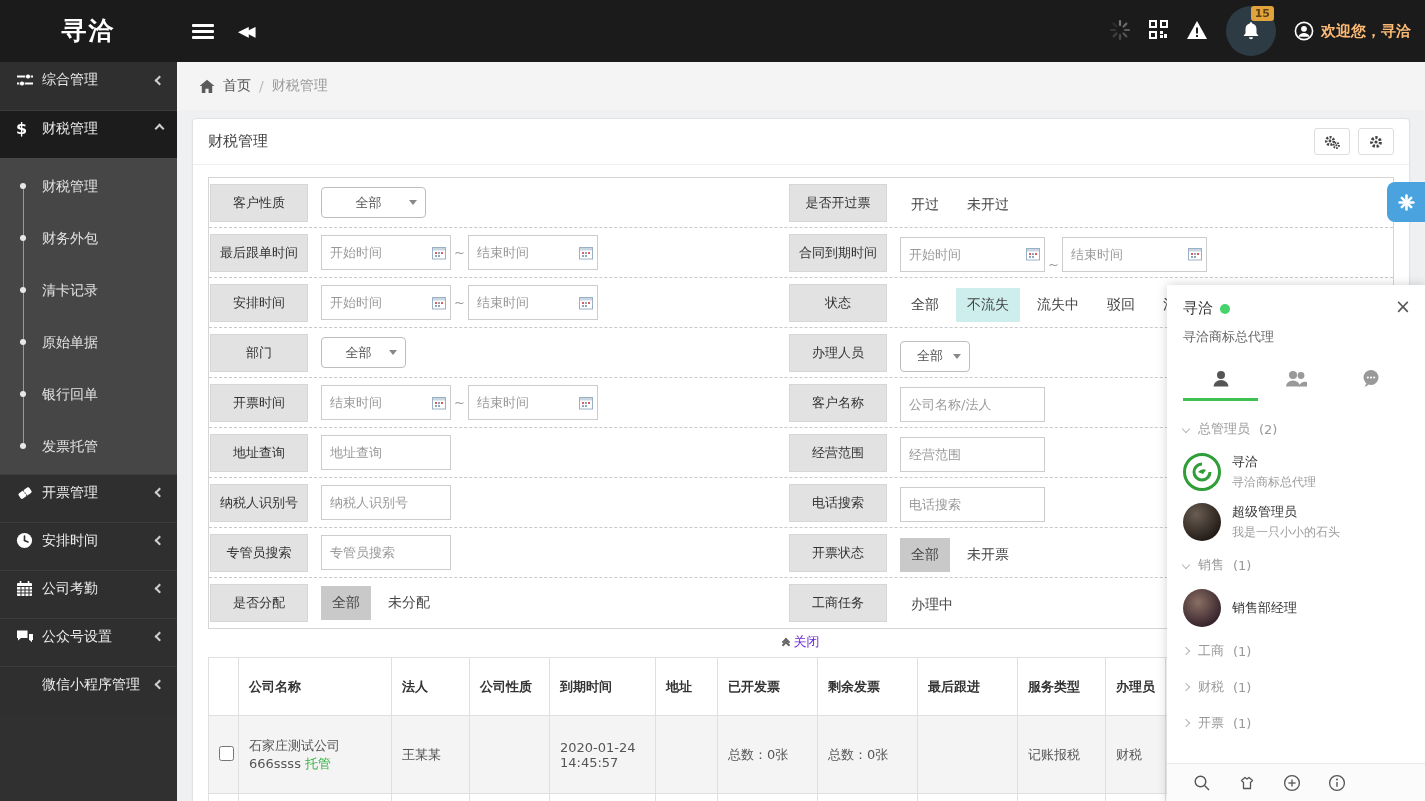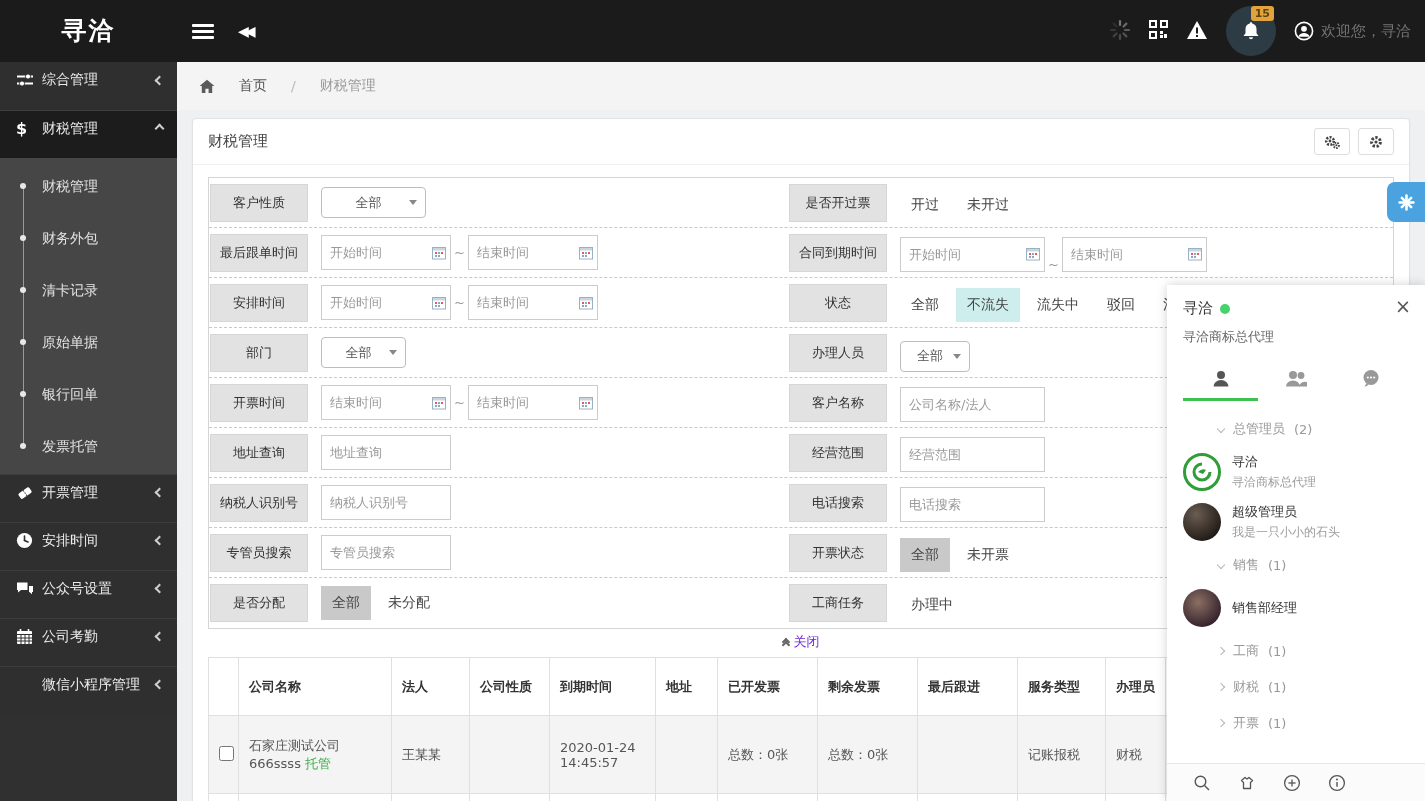--- a/index.html
+++ b/index.html
@@ -14,21 +14,21 @@
           color:#fff; font-size:25px; font-weight:bold; letter-spacing:2px; }
   .topbar-left { position:absolute; left:192px; top:0; height:62px; display:flex; align-items:center; gap:24px; }
   .hamburger { width:22px; cursor:pointer; }
   .hamburger i { display:block; height:3px; background:#fff; margin:3px 0; border-radius:1px; }
   .dbl-back { color:#fff; font-size:14px; letter-spacing:-4px; cursor:pointer; }
   .topbar-right { position:absolute; right:14px; top:0; height:62px; display:flex; align-items:center; gap:18px; }
   .bell-wrap { width:50px; height:50px; border-radius:50%; background:#2d3b45; display:flex; align-items:center;
                justify-content:center; position:relative; }
   .bell-badge { position:absolute; top:0; right:2px; background:#e2a33d; color:#5d4410; font-size:11px;
                 font-weight:bold; padding:1px 4px; border-radius:3px; line-height:13px; }
-  .welcome { display:flex; align-items:center; gap:7px; color:#737373; font-size:15px; }
+  .welcome { display:flex; align-items:center; gap:7px; color:#fdba74; font-size:15px;font-weight:bold; }
   
   .sidebar { position:absolute; top:62px; left:0; width:177px; bottom:0; background:#303030; z-index:20; overflow:hidden; }
   .side-item { height:48px; display:flex; align-items:center; padding:0 14px 12px 16px; color:#ececec; font-size:14px;
                background:#2f2f2f; border-top:1px solid #3d3d3d; cursor:pointer; }
   .side-item:first-child { border-top:none; }
   .side-item .sicon { width:26px; display:flex; align-items:center; }
   .side-item .chev { margin-left:auto; color:#cfcfcf; }
   .side-item.active { background:#1c1c1c; }
   .submenu { background:#464646; padding:2px 0; position:relative; }
   .submenu::before { content:""; position:absolute; left:23px; top:28px; bottom:28px; width:1px; background:#9a9a9a; }
@@ -38,21 +38,21 @@
   .dollar { color:#fff; font-weight:bold; font-size:16px; }
   
   .chev { display:inline-block; width:7px; height:7px; border-top:2px solid currentColor; border-right:2px solid currentColor; }
   .chev.left { transform:rotate(-135deg); }
   .chev.up { transform:rotate(-45deg); }
   .chev.down { transform:rotate(135deg); }
   .chev.right { transform:rotate(45deg); }
   .chev.thin { width:6px; height:6px; border-width:1.5px; }
   
   .main { position:absolute; left:177px; top:62px; right:0; bottom:0; }
-  .breadcrumb { height:48px; background:#f4f4f4; display:flex; align-items:center; gap:24px; padding-left:22px;
+  .breadcrumb { height:48px; background:#f4f4f4; display:flex; align-items:center; gap:8px; padding-left:22px;
                 font-size:14px; color:#555; }
   .breadcrumb .sep { color:#bbb; }
   .breadcrumb .current { color:#999; }
   .content { padding:8px 15px 0; }
   .panel { background:#fff; border:1px solid #e2e2e2; border-radius:4px; box-shadow:0 1px 2px rgba(0,0,0,.06);
            min-height:700px; }
   .panel-header { height:46px; display:flex; align-items:center; padding:0 15px; border-bottom:1px solid #f0f0f0;
                   font-size:15px; color:#444; }
   .panel-tools { margin-left:auto; display:flex; gap:8px; }
   .tool-btn { width:36px; height:27px; border:1px solid #ddd; border-radius:3px; background:#fff; display:flex;
@@ -105,21 +105,21 @@
   .chat-head { padding:14px 16px 0; position:relative; }
   .chat-title { font-size:15px; color:#333; display:flex; align-items:center; gap:7px; }
   .dot-online { width:10px; height:10px; border-radius:50%; background:#45d36b; display:inline-block; }
   .chat-close { position:absolute; right:14px; top:10px; font-size:19px; color:#555; cursor:pointer; }
   .chat-sub { margin-top:10px; font-size:13px; color:#666; }
   .chat-tabs { display:flex; margin-top:14px; }
   .chat-tab { flex:1; display:flex; justify-content:center; padding:9px 0 10px; cursor:pointer; color:#999;
               border-bottom:3px solid transparent; }
   .chat-tab.active { color:#555; border-bottom-color:#3ec151; }
   .chat-body { padding:10px 0 0; }
-  .group-row { display:flex; align-items:center; gap:9px; padding:9px 16px; color:#999; font-size:13px; cursor:pointer;margin-left:35px; }
+  .group-row { display:flex; align-items:center; gap:9px; padding:9px 16px; color:#999; font-size:13px; cursor:pointer; }
   .group-row .chev { color:#b5b5b5; }
   .member { display:flex; align-items:center; gap:11px; padding:6px 16px; cursor:pointer; }
   .avatar { width:38px; height:38px; border-radius:50%; flex-shrink:0; display:flex; align-items:center; justify-content:center; }
   .avatar.logo-av { background:#fff; border:3px solid #2f9e38; color:#2f9e38; font-weight:bold; font-size:14px; }
   .avatar.photo1 { background:radial-gradient(circle at 35% 30%, #6a5d52, #221b16 75%); }
   .avatar.photo2 { background:radial-gradient(circle at 40% 35%, #8a6f63, #35222c 75%); }
   .m-name { font-size:13px; color:#333; }
   .m-desc { font-size:12px; color:#9b9b9b; margin-top:3px; }
   .chat-foot { position:absolute; bottom:0; left:0; right:0; height:38px; background:#fbfbfb; border-top:1px solid #e8e8e8;
                display:flex; align-items:center; gap:27px; padding-left:26px; }
@@ -241,30 +241,20 @@
     <span class="sicon">
       <svg width="17" height="17" viewBox="0 0 17 17">
           <circle cx="8.5" cy="8.5" r="7.6" fill="#fff"></circle>
           <g stroke="#303030" stroke-width="1.6" stroke-linecap="round">
             <line x1="8.5" y1="8.5" x2="8.5" y2="4"></line>
             <line x1="8.5" y1="8.5" x2="12" y2="10"></line>
           </g>
         </svg>
     </span>
     <span>安排时间</span>
-    <span class="chev left"></span>
-  </div>
-  <div class="side-item">
-    <span class="sicon">
-      <svg width="18" height="16" viewBox="0 0 18 16">
-          <path d="M1 1.5 h10.5 v7.5 h-6.5 l-3 2.6 v-2.6 h-1 Z" fill="#fff"></path>
-          <path d="M13 5 h4 v6 h-1 v2.2 l-2.6-2.2 h-.4 Z" fill="#fff"></path>
-        </svg>
-    </span>
-    <span>公众号设置</span>
     <span class="chev left"></span>
   </div>
   <div class="side-item">
     <span class="sicon">
       <svg width="17" height="17" viewBox="0 0 17 17">
           <rect x="1" y="3" width="15" height="13" rx="1" fill="#fff"></rect>
           <g stroke="#303030" stroke-width="1">
             <line x1="1" y1="6.5" x2="16" y2="6.5"></line>
             <line x1="5" y1="6.5" x2="5" y2="16"></line>
             <line x1="9" y1="6.5" x2="9" y2="16"></line>
@@ -272,20 +262,30 @@
             <line x1="1" y1="10" x2="16" y2="10"></line>
             <line x1="1" y1="13" x2="16" y2="13"></line>
           </g>
           <g stroke="#fff" stroke-width="1.6">
             <line x1="4.5" y1="1" x2="4.5" y2="4"></line>
             <line x1="12.5" y1="1" x2="12.5" y2="4"></line>
           </g>
         </svg>
     </span>
     <span>公司考勤</span>
+    <span class="chev left"></span>
+  </div>
+  <div class="side-item">
+    <span class="sicon">
+      <svg width="18" height="16" viewBox="0 0 18 16">
+          <path d="M1 1.5 h10.5 v7.5 h-6.5 l-3 2.6 v-2.6 h-1 Z" fill="#fff"></path>
+          <path d="M13 5 h4 v6 h-1 v2.2 l-2.6-2.2 h-.4 Z" fill="#fff"></path>
+        </svg>
+    </span>
+    <span>公众号设置</span>
     <span class="chev left"></span>
   </div>
   <div class="side-item">
     <span class="sicon"></span>
     <span>微信小程序管理</span>
     <span class="chev left"></span>
   </div>
 </aside>
 
 <div class="main">

